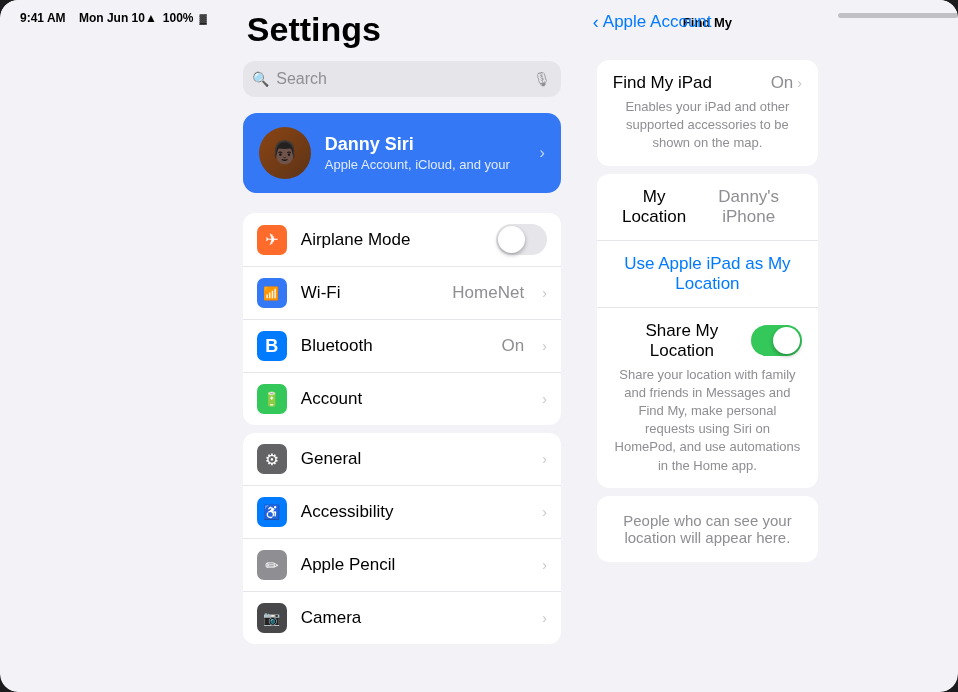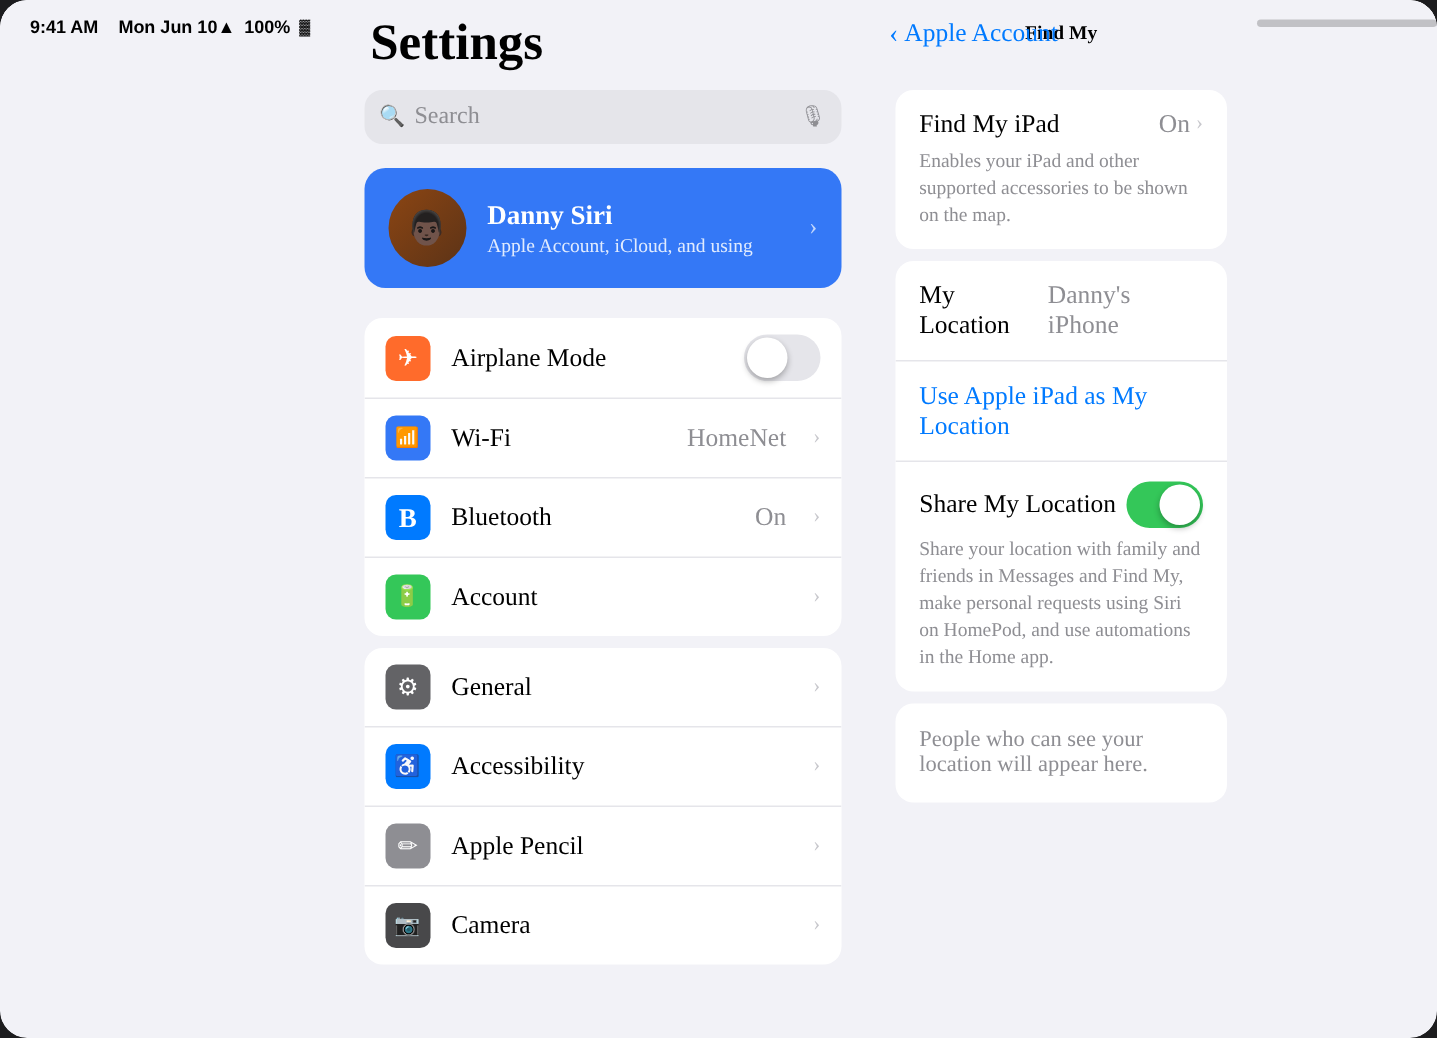--- a/index.html
+++ b/index.html
@@ -43,21 +43,20 @@
     .battery-text {
       font-size: 12px;
       font-weight: 600;
       color: #000;
     }
     
     .main-content {
       flex: 1;
       display: flex;
       overflow: hidden;
-      font-family: Liberation Serif, serif;
     }
     
     .sidebar {
       width: 350px;
       background: #f2f2f7;
       flex-shrink: 0;
       overflow-y: auto;
       padding: 0 0 20px 0;
     }
     .sidebar-title {
@@ -231,20 +230,21 @@
       font-size: 18px;
     }
     .page-title {
       font-size: 13px;
       font-weight: 600;
       color: #000;
     }
     
     .right-content {
       padding: 16px 20px;
+      text-align: center;
     }
     .content-group {
       background: #fff;
       border-radius: 12px;
       overflow: hidden;
       margin-bottom: 8px;
     }
     .content-item {
       padding: 13px 16px;
       border-bottom: 0.5px solid #e5e5ea;
@@ -353,21 +353,21 @@
         <span class="search-input-display">Search</span>
         <span class="mic-icon">🎙</span>
       </div>
 
       <div class="user-card">
         <div class="user-avatar">
           <span>👨🏿</span>
         </div>
         <div class="user-info">
           <div class="user-name">Danny Siri</div>
-          <div class="user-subtitle">Apple Account, iCloud, and using</div>
+          <div class="user-subtitle">Apple Account, iCloud, and your</div>
         </div>
         <span class="user-chevron">›</span>
       </div>
 
       <div class="settings-group">
 
         <div class="settings-item">
           <div class="settings-icon icon-orange">✈</div>
           <span class="settings-label">Airplane Mode</span>
           <div class="toggle">

